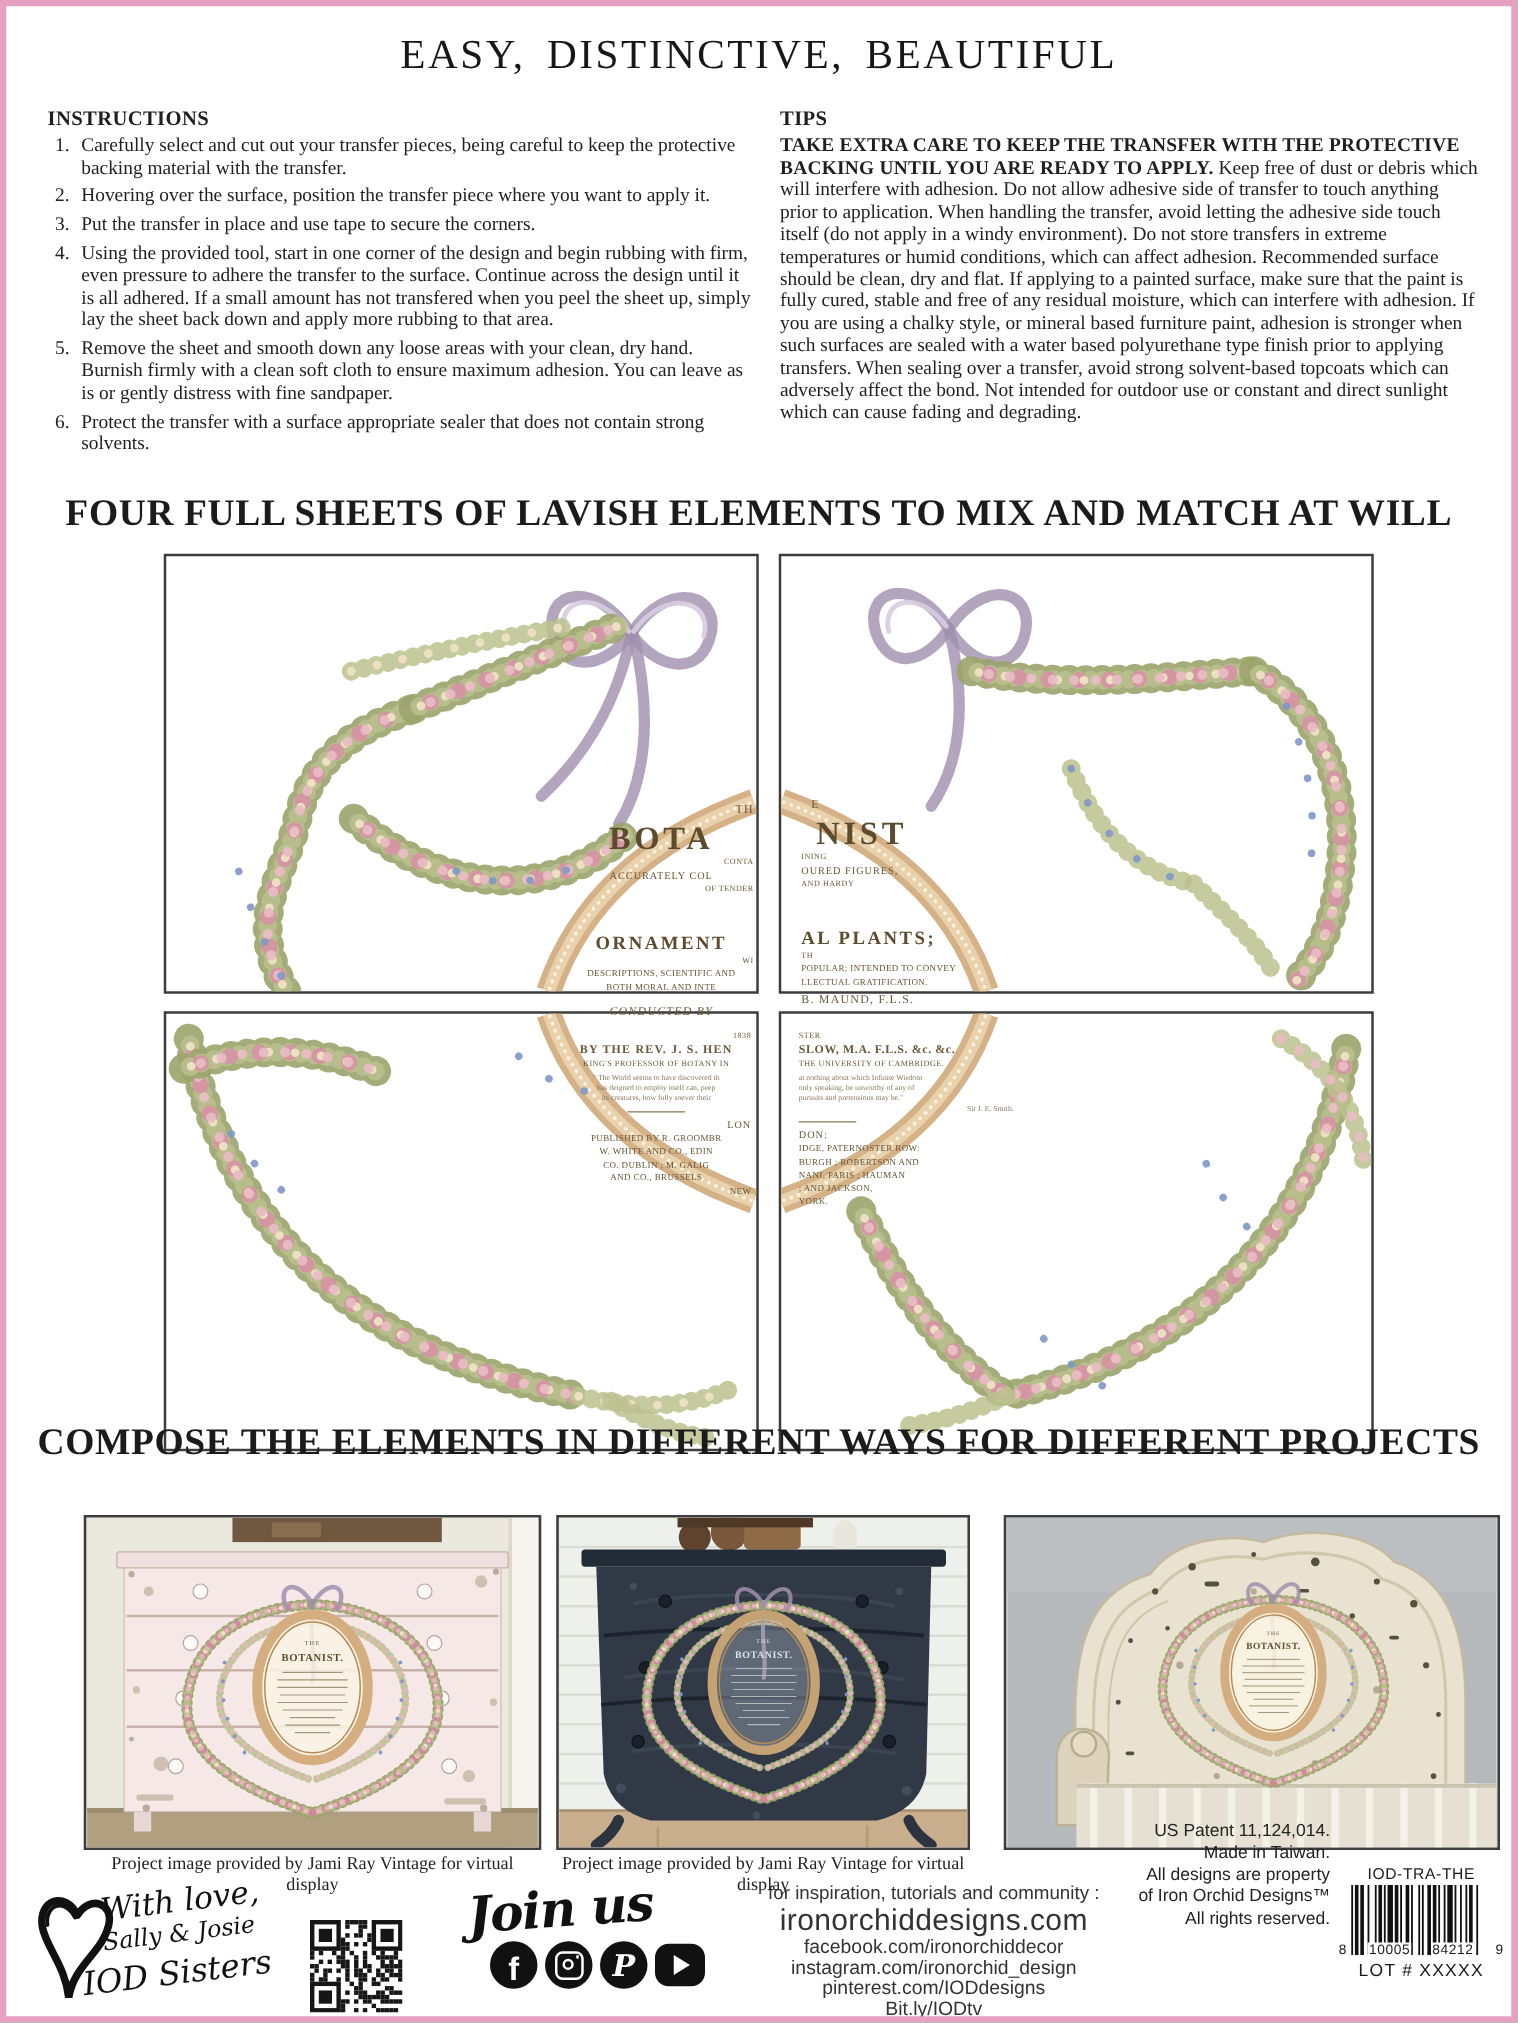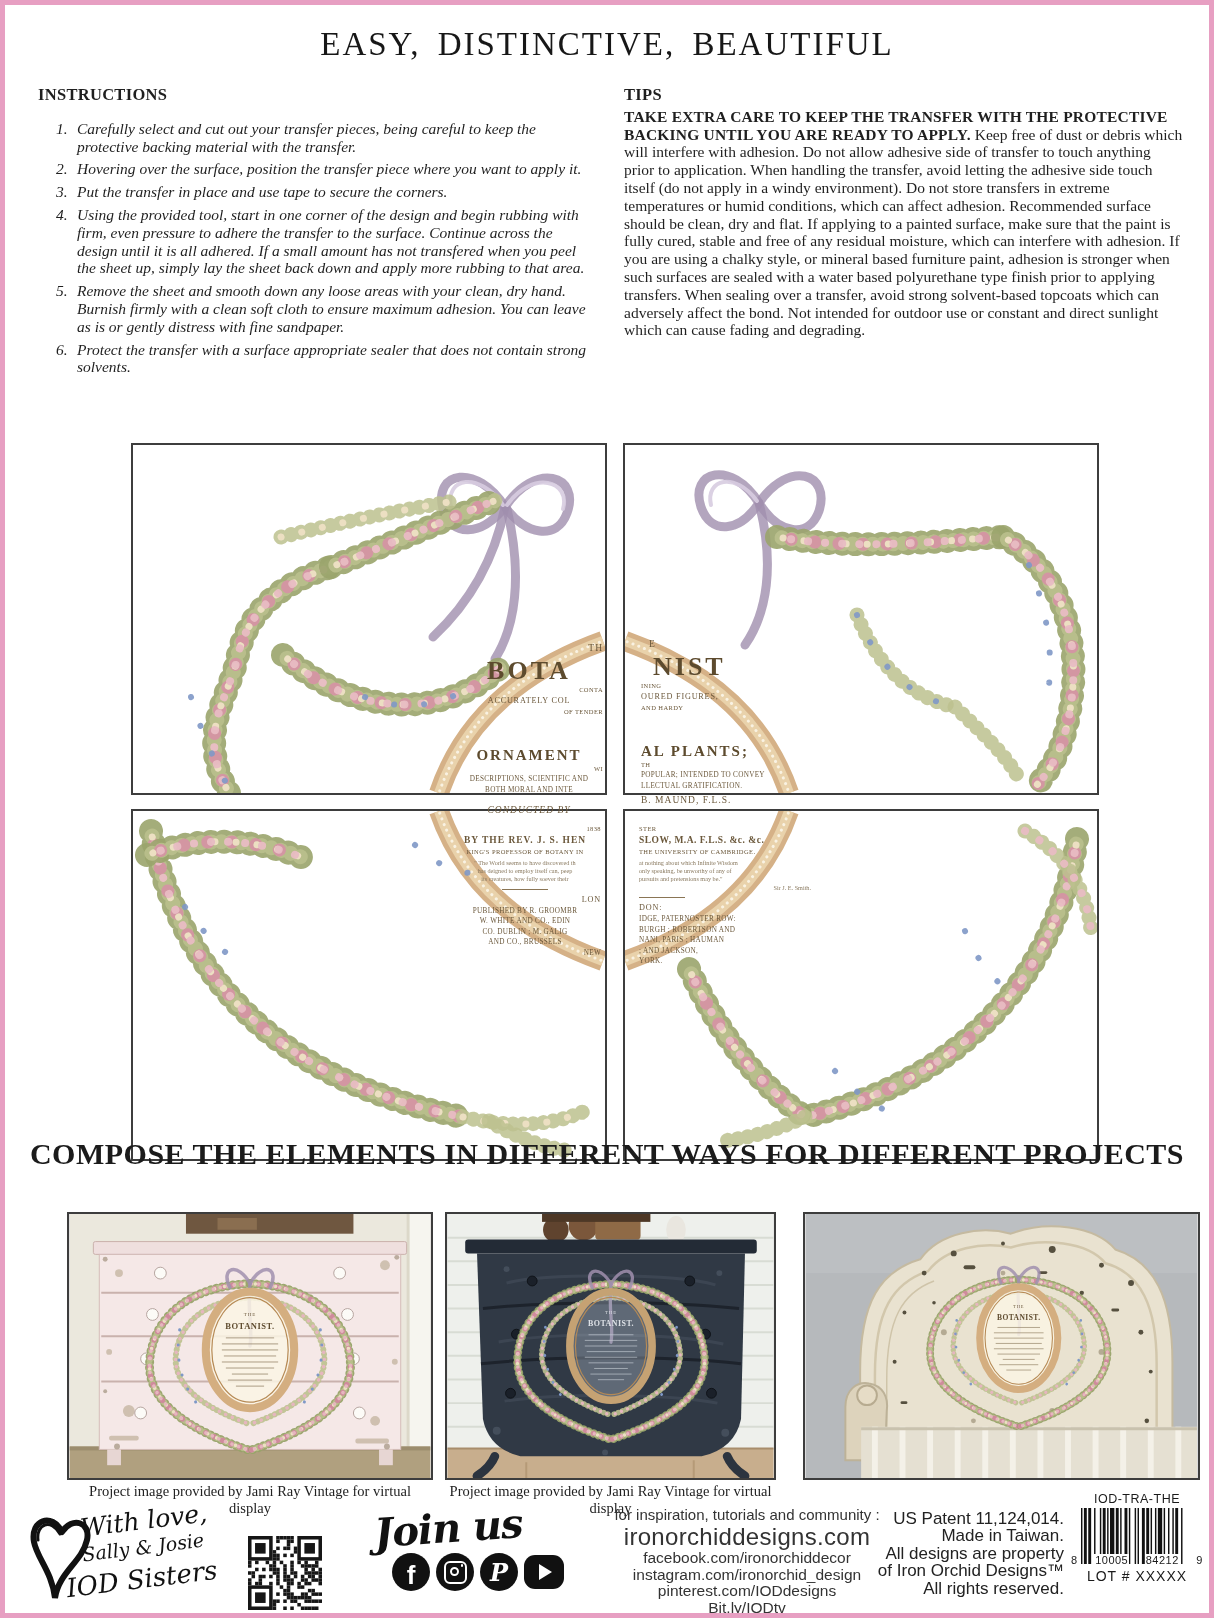--- a/index.html
+++ b/index.html
@@ -8,21 +8,21 @@
   .frame{position:absolute;inset:0;border:5px solid #e79fc2;pointer-events:none;z-index:60;}
   .abs{position:absolute;}
   .sans{font-family:"Liberation Sans",sans-serif;}
 
   .main-title{left:0;top:26px;width:100%;text-align:center;font-weight:400;font-size:33px;
               letter-spacing:2px;word-spacing:7px;color:#171717;}
   .col{top:86px;font-size:15.5px;line-height:17.8px;}
   .col-left{left:38px;width:570px;}
   .col-right{left:624px;width:560px;}
   .col h3{margin:0 0 4px 0;font-size:16.5px;letter-spacing:.3px;}
-  ol.instr{margin:16px;padding:0;list-style:none;counter-reset:li;font-style:italic;}
+  ol.instr{margin:4px;padding:0;list-style:none;counter-reset:li;}
   ol.instr li{position:relative;padding-left:23px;margin-bottom:5px;}
   ol.instr li::before{counter-increment:li;content:counter(li) ".";position:absolute;left:2px;}
   .tips p{margin:0;}
   .tips b{letter-spacing:.2px;}
 
   .section-heading{width:100%;text-align:center;font-weight:700;font-size:30px;letter-spacing:.5px;color:#1b1b1b;}
   .sh1{left:0;top:394px;}
   .sh2{left:0;top:1137px;}
 
   .panel{position:absolute;width:476px;height:352px;background:#fff;border:2px solid #3d3d3d;box-sizing:border-box;}
@@ -98,21 +98,21 @@
   .fb-f{font-family:"Liberation Sans",sans-serif;font-weight:700;font-size:26px;margin-top:6px;}
   .ig-sq{width:19px;height:19px;border:2.5px solid #fff;border-radius:6px;position:relative;}
   .ig-dot{position:absolute;left:4.5px;top:4.5px;width:5px;height:5px;border:2.5px solid #fff;border-radius:50%;}
   .ig-pt{position:absolute;right:1.5px;top:1.5px;width:2.5px;height:2.5px;background:#fff;border-radius:50%;}
   .pin-p{font-family:"DejaVu Serif",serif;font-style:italic;font-weight:700;font-size:24px;}
   .yt-tri{width:0;height:0;border-left:13px solid #fff;border-top:8px solid transparent;border-bottom:8px solid transparent;margin-left:3px;}
   .community{left:582px;top:1506px;width:330px;text-align:center;color:#333;}
   .community .intro{font-size:15px;line-height:17px;}
   .community .site{font-size:24px;line-height:27px;letter-spacing:.3px;}
   .community .ln{font-size:15.5px;line-height:16.5px;}
-  .legal{left:874px;top:1510px;width:190px;text-align:right;color:#222;font-size:17px;line-height:17.4px;}
+  .legal{left:874px;top:1456px;width:190px;text-align:right;color:#222;font-size:14px;line-height:17.4px;}
   .bc{left:1070px;top:1492px;width:134px;text-align:center;color:#1a1a1a;}
   .bc .sku{font-size:12.5px;letter-spacing:.5px;}
   .bc svg{display:block;margin:2px auto 0;}
   .bc .digits{display:flex;justify-content:space-between;font-size:11px;letter-spacing:.5px;margin-top:-12px;position:relative;}
   .bc .digits span{background:#fff;padding:0 1px;}
   .bc .lot{font-size:14px;letter-spacing:1px;margin-top:2px;}
 </style>
 </head>
 <body>
 
@@ -131,20 +131,21 @@
       <li>Remove the sheet and smooth down any loose areas with your clean, dry hand. Burnish firmly with a clean soft cloth to ensure maximum adhesion. You can leave as is or gently distress with fine sandpaper.</li>
       <li>Protect the transfer with a surface appropriate sealer that does not contain strong solvents.</li>
     </ol>
   </div>
 
   <div class="abs col col-right tips">
     <h3>TIPS</h3>
     <p><b>TAKE EXTRA CARE TO KEEP THE TRANSFER WITH THE PROTECTIVE BACKING UNTIL YOU ARE READY TO APPLY.</b> <span>Keep free of dust or debris which will interfere with adhesion. Do not allow adhesive side of transfer to touch anything prior to application. When handling the transfer, avoid letting the adhesive side touch itself (do not apply in a windy environment). Do not store transfers in extreme temperatures or humid conditions, which can affect adhesion. Recommended surface should be clean, dry and flat. If applying to a painted surface, make sure that the paint is fully cured, stable and free of any residual moisture, which can interfere with adhesion. If you are using a chalky style, or mineral based furniture paint, adhesion is stronger when such surfaces are sealed with a water based polyurethane type finish prior to applying transfers. When sealing over a transfer, avoid strong solvent-based topcoats which can adversely affect the bond. Not intended for outdoor use or constant and direct sunlight which can cause fading and degrading.</span></p>
   </div>
 
+  <div class="abs section-heading sh1">FOUR FULL SHEETS OF LAVISH ELEMENTS TO MIX AND MATCH AT WILL</div>
 
   <div class="panel" style="left:131px;top:443px;">
     <svg class="art" viewBox="0 0 472 348">
       <path d="M 306 348 Q 342 242 470 196" class="ring" stroke-dashoffset="0"></path>
         <path d="M 306 348 Q 342 242 470 196" class="ring2" stroke-dashoffset="5"></path>
         <path d="M 306 348 Q 342 242 470 196" class="ringb" stroke-dashoffset="10"></path>
       <path class="rib" d="M372 62 C 344 18 300 26 310 64 C 318 92 348 92 372 62"></path>
       <path class="rib" d="M372 62 C 402 16 448 30 434 68 C 424 96 392 90 372 62"></path>
       <path class="rib" d="M372 62 C 360 122 332 162 300 192"></path>
       <path class="rib" d="M374 64 C 390 132 382 182 362 214"></path>

